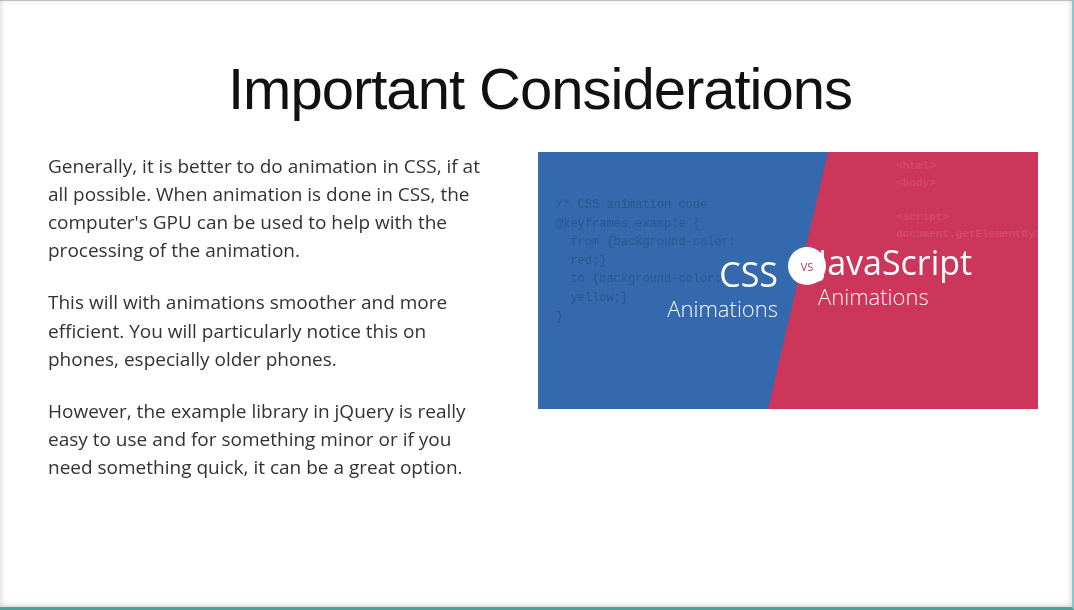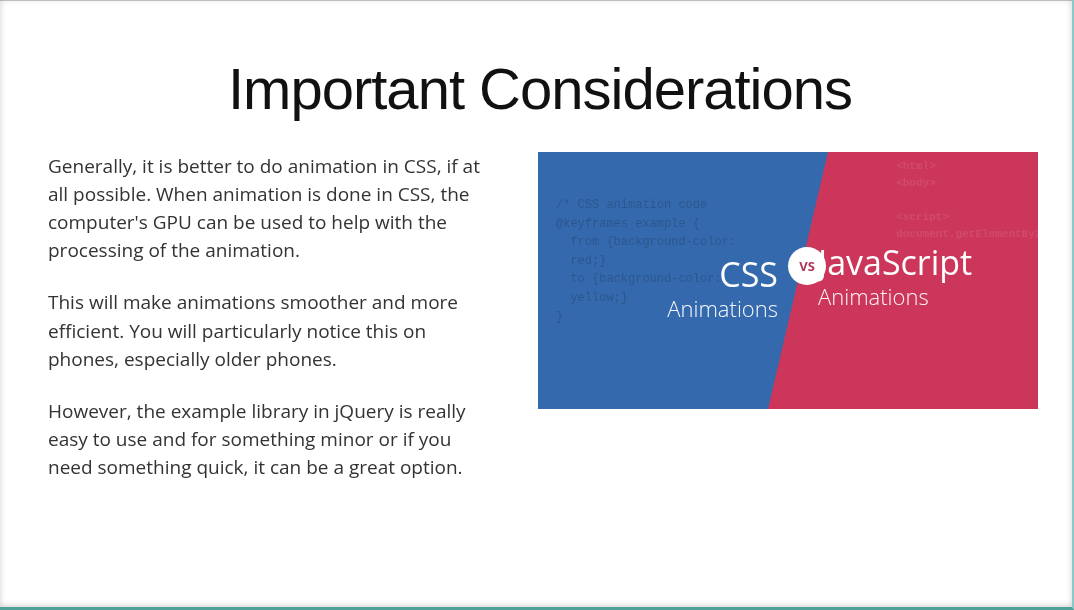--- a/index.html
+++ b/index.html
@@ -66,43 +66,43 @@
     position: absolute;
     left: 250px;
     top: 95px;
     width: 38px;
     height: 38px;
     background: #fff;
     border-radius: 50%;
     display: flex;
     align-items: center;
     justify-content: center;
-    font-size: 13px;
-    font-weight: 700;
+    font-size: 11px;
+    font-weight: 400;
     color: #b0355a;
   }
   .ghost {
     position: absolute;
     font-family: "Courier New", monospace;
     font-size: 12px;
     line-height: 1.55;
     white-space: pre;
   }
   .ghost.blue { color: rgba(0,0,0,0.18); left: 18px; top: 44px; }
   .ghost.red { color: rgba(255,255,255,0.1); right: -10px; top: 6px; font-size: 11px; font-weight: bold; }
 </style>
 </head>
 <body>
 
 <div class="slide">
   <h1 class="title">Important Considerations</h1>
   <div class="columns">
     <div class="textcol">
       <p>Generally, it is better to do animation in CSS, if at all possible. When animation is done in CSS, the computer's GPU can be used to help with the processing of the animation.</p>
-      <p>This will make animations smoother and more efficient. You will particularly notice this on phones, especially older phones.</p>
+      <p>This will with animations smoother and more efficient. You will particularly notice this on phones, especially older phones.</p>
       <p>However, the example library in jQuery is really easy to use and for something minor or if you need something quick, it can be a great option.</p>
     </div>
     <div class="imgcol">
       <div class="vs-graphic">
         <div class="bluepanel"></div>
         <div class="ghost blue">/* CSS animation code
 @keyframes example {
   from {background-color:
   red;}
   to {background-color:

